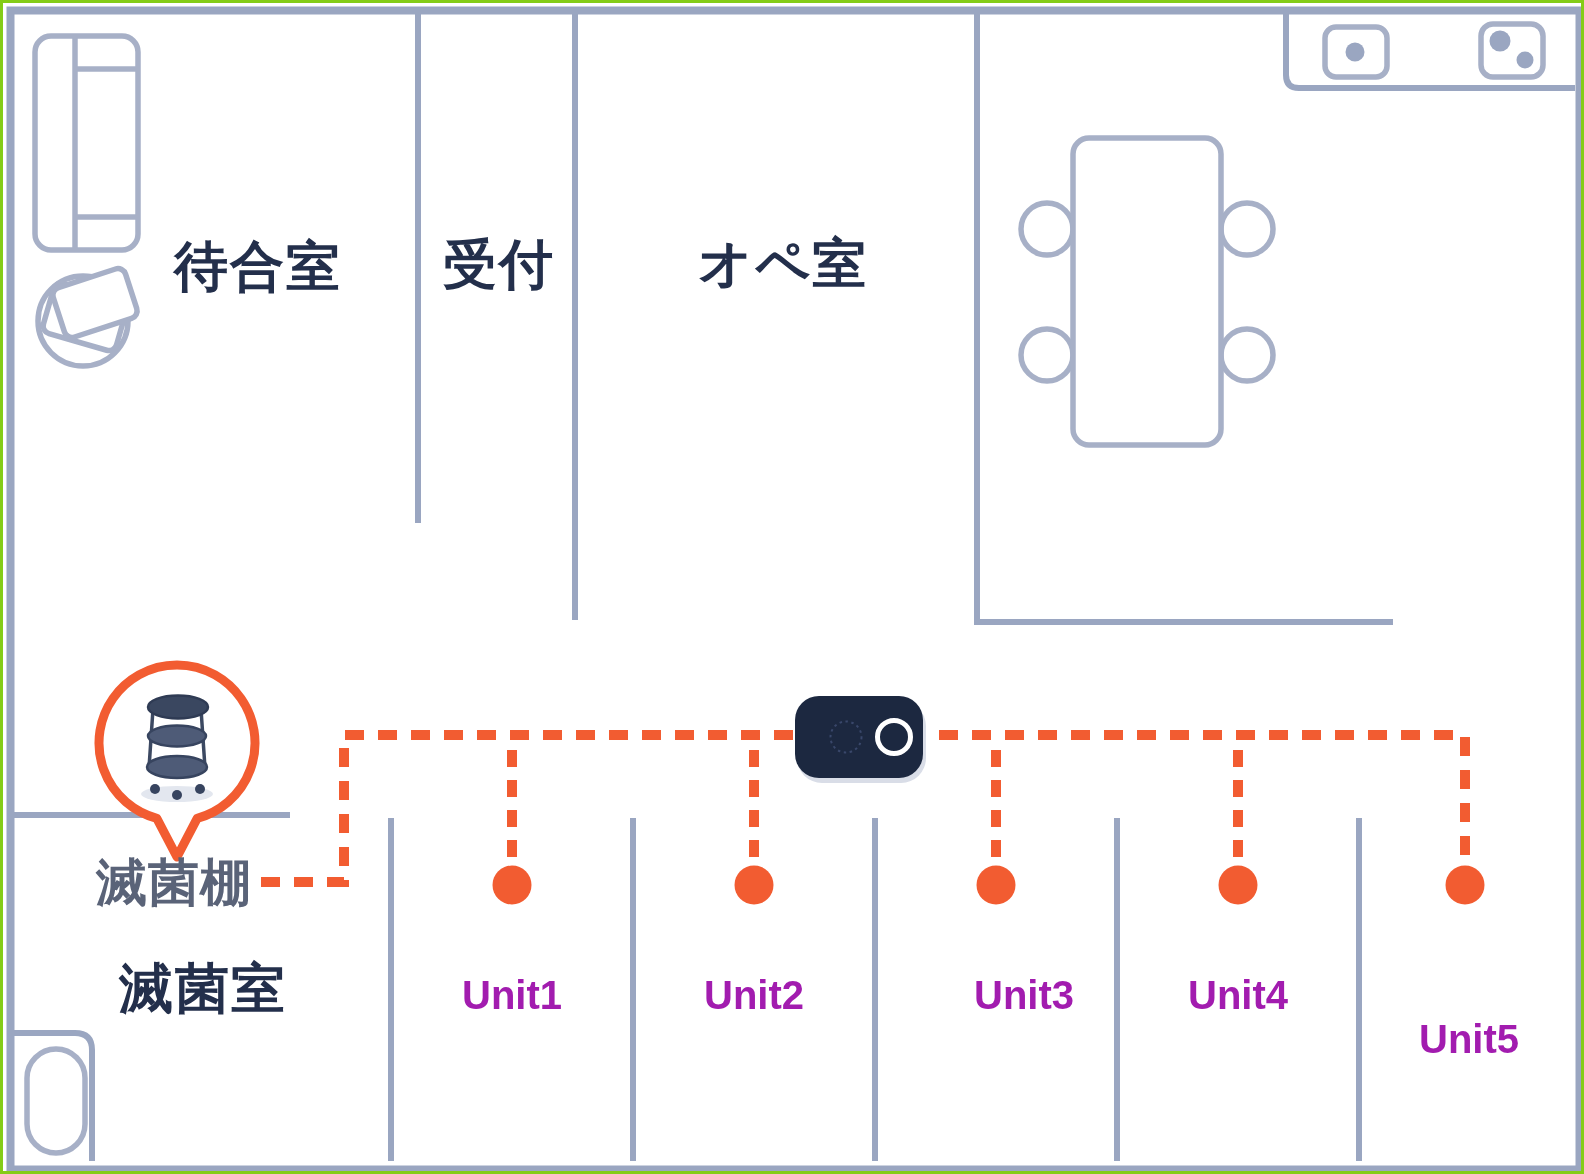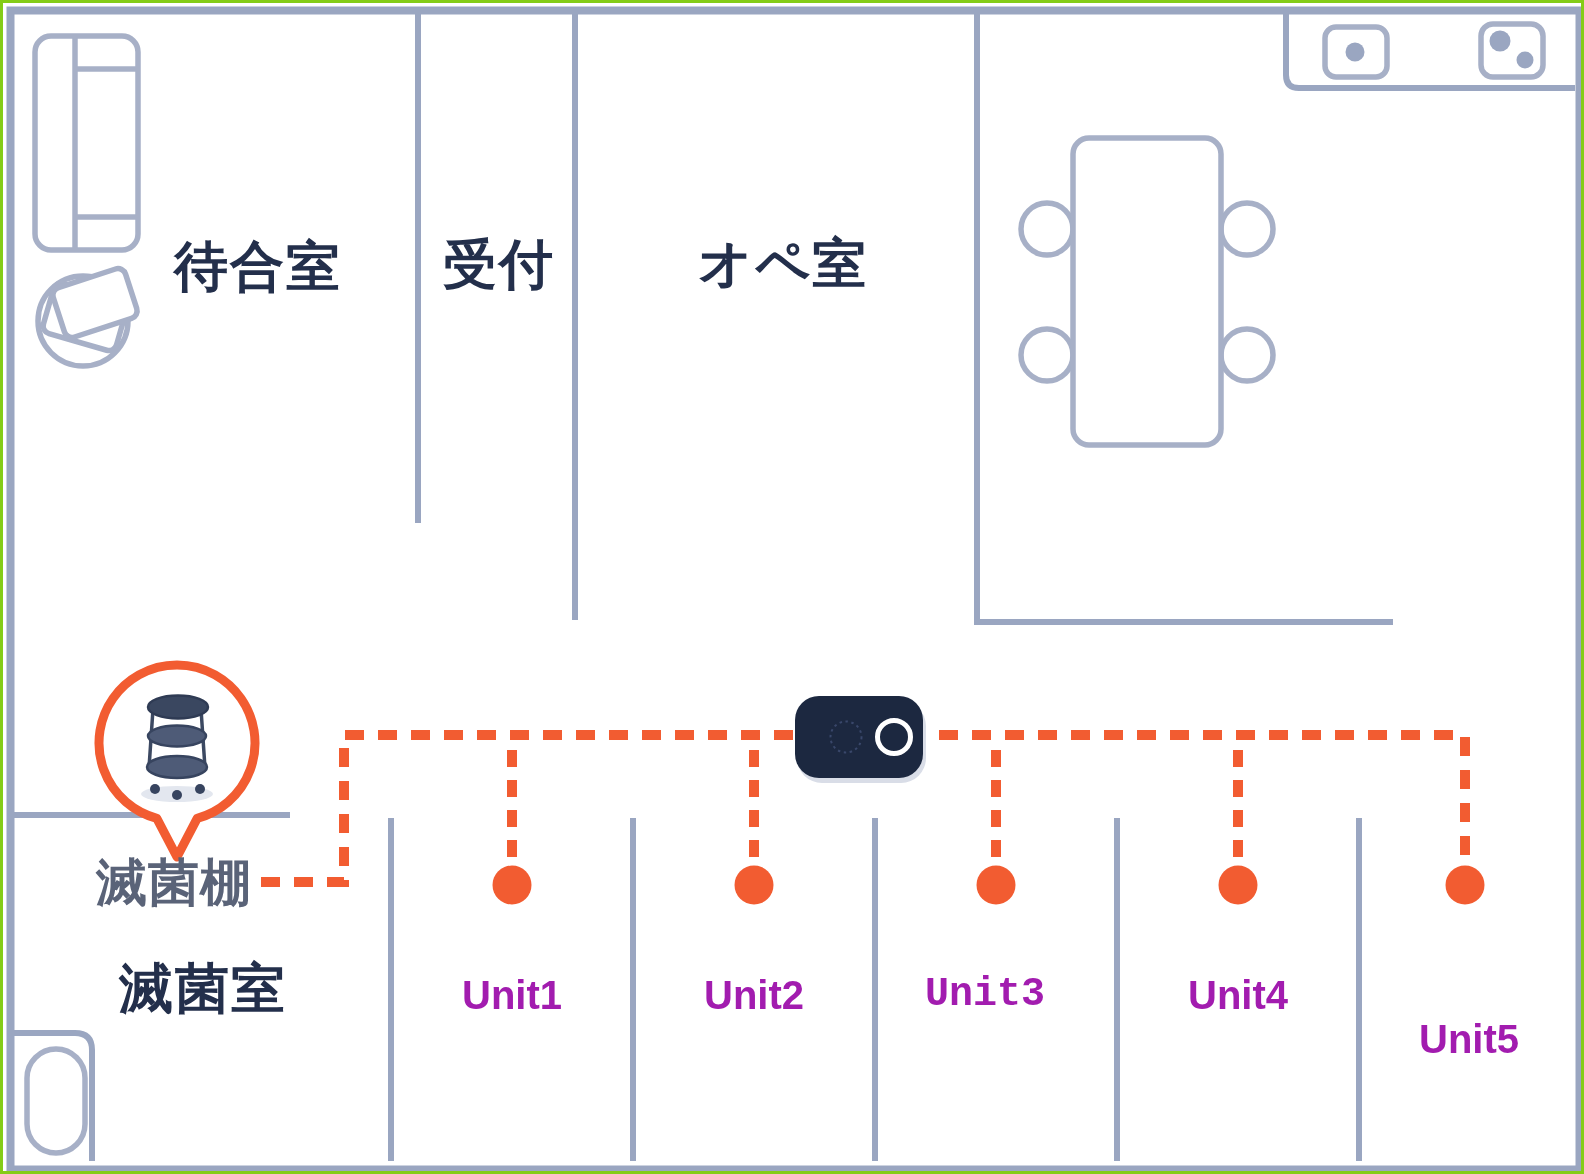--- a/index.html
+++ b/index.html
@@ -137,17 +137,17 @@
   </svg>
 
   <div class="lbl" style="left:255px;top:263px;">待合室</div>
   <div class="lbl" style="left:496px;top:261px;">受付</div>
   <div class="lbl" style="left:780px;top:260px;">オペ室</div>
   <div class="lbl" style="left:200px;top:985px;">滅菌室</div>
   <div class="lbl shelf" style="left:171px;top:879px;">滅菌棚</div>
 
   <div class="lbl unit" style="left:509px;top:992px;">Unit1</div>
   <div class="lbl unit" style="left:751px;top:992px;">Unit2</div>
-  <div class="lbl unit" style="left:982px;top:992px;font-family:Liberation Mono, monospace;">Unit3</div>
+  <div class="lbl unit" style="left:1021px;top:992px;">Unit3</div>
   <div class="lbl unit" style="left:1235px;top:992px;">Unit4</div>
   <div class="lbl unit" style="left:1466px;top:1036px;">Unit5</div>
 
 </div>
 
 </body></html>

